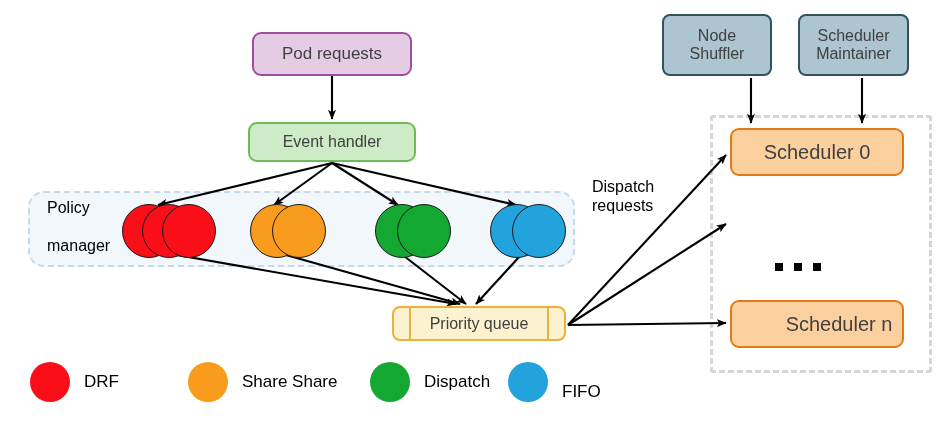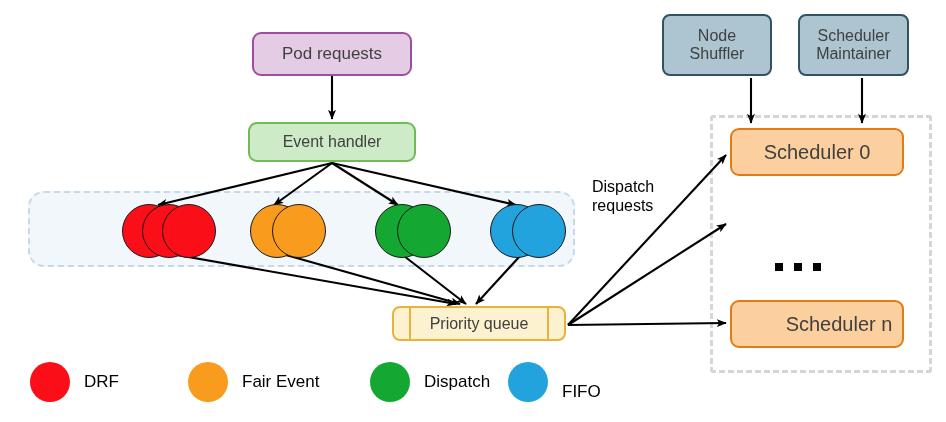--- a/index.html
+++ b/index.html
@@ -242,31 +242,34 @@
 
   <div class="node n-sched n-sched0">Scheduler 0</div>
   <div class="node n-sched n-schedn">Scheduler n</div>
 
   <div class="ellipsis">
     <span></span>
     <span></span>
     <span></span>
   </div>
 
+  <div class="label lbl-policy">Policy
+
+manager</div>
   <div class="label lbl-dispatch">Dispatch
 requests</div>
 
   <div class="legend">
     <div class="legend-item li-0">
       <span class="legend-dot" style="background:#fa0f19;"></span>
       <span class="legend-text">DRF</span>
     </div>
     <div class="legend-item li-1">
       <span class="legend-dot" style="background:#f99b1c;"></span>
-      <span class="legend-text">Fair Event</span>
+      <span class="legend-text">Share Share</span>
     </div>
     <div class="legend-item li-2">
       <span class="legend-dot" style="background:#14a832;"></span>
       <span class="legend-text">Dispatch</span>
     </div>
     <div class="legend-item li-3">
       <span class="legend-dot" style="background:#22a3dd;"></span>
       <span class="legend-text">FIFO</span>
     </div>
   </div>

